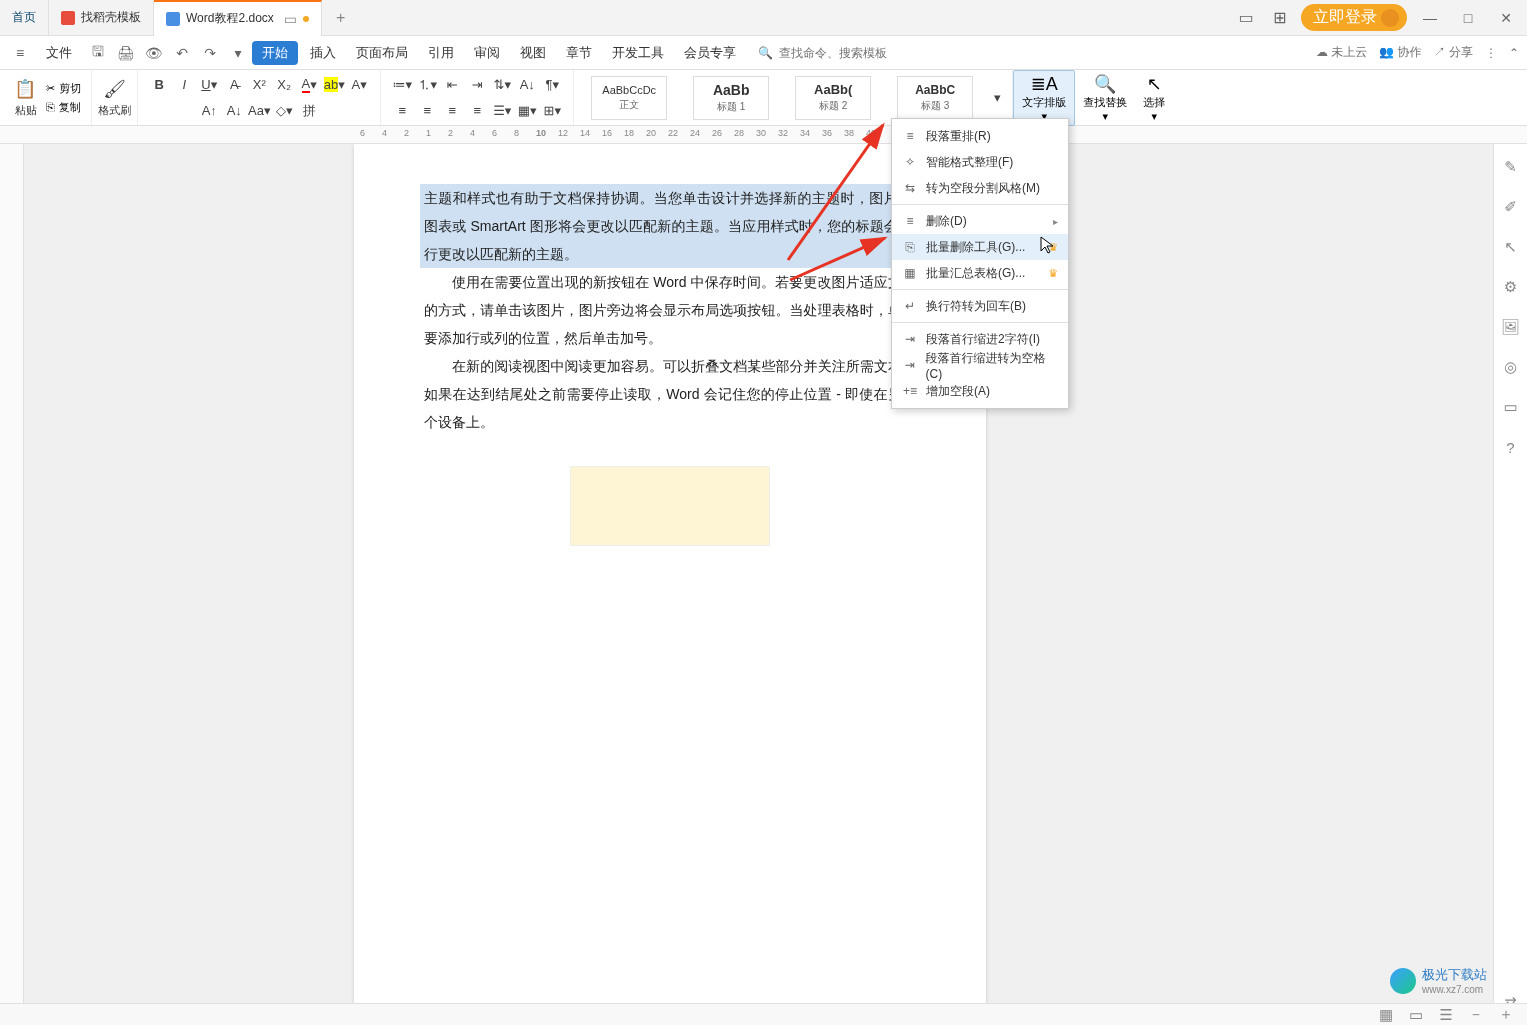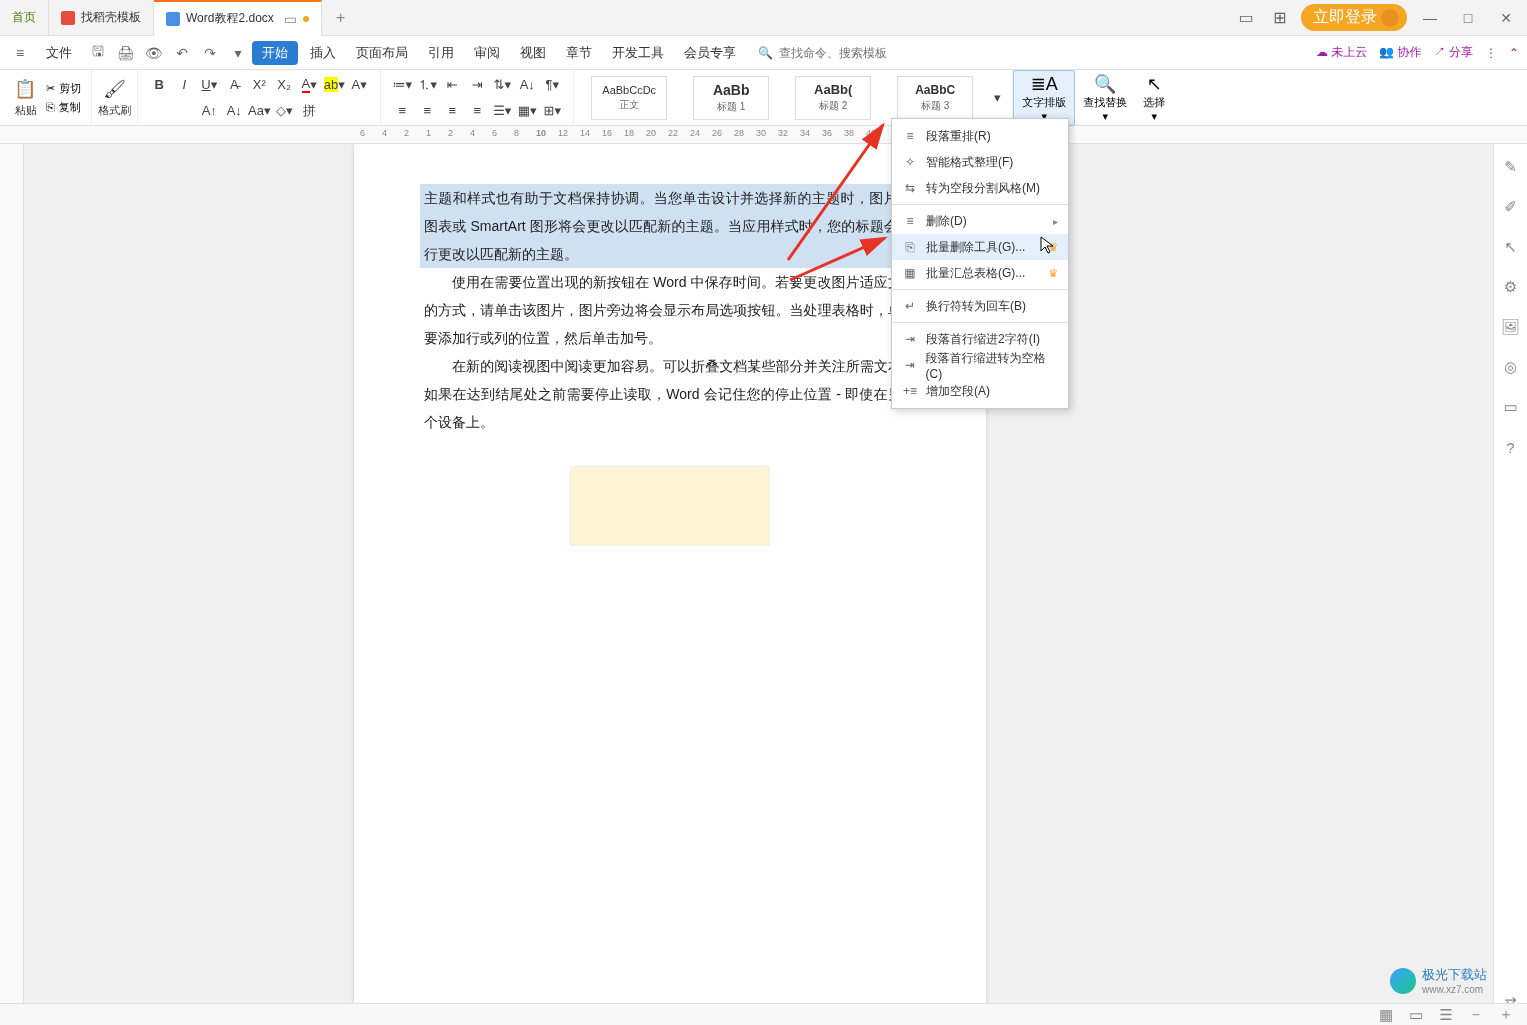--- a/index.html
+++ b/index.html
@@ -2,42 +2,42 @@
 <html><head>
 <meta charset="utf-8">
 <style>
 * { margin: 0; padding: 0; box-sizing: border-box; font-family: "Microsoft YaHei", sans-serif; }
 body { background: #fff; width: 1527px; height: 1025px; overflow: hidden; position: relative; }
 
 
 .titlebar { height: 36px; background: #f3f3f3; display: flex; align-items: center; border-bottom: 1px solid #e0e0e0; }
 .tab { height: 36px; padding: 0 12px; display: flex; align-items: center; font-size: 12px; color: #333; gap: 6px; border-right: 1px solid #e0e0e0; cursor: pointer; }
 .tab.active { background: #fff; border-top: 2px solid #f97316; }
-.tab.home { color: #4d7c0f; font-weight: 500; }
+.tab.home { color: #0c4a6e; font-weight: 500; }
 .tab-icon { width: 14px; height: 14px; display: inline-block; }
 .tab-icon.red { background: #e74c3c; border-radius: 2px; }
 .tab-icon.blue { background: #4a90e2; border-radius: 2px; }
 .tab-close { color: #888; font-size: 14px; margin-left: 4px; }
 .tab-dot { width: 6px; height: 6px; background: #f5a623; border-radius: 50%; }
 .tab-add { padding: 0 14px; color: #888; font-size: 16px; cursor: pointer; }
 .titlebar-right { margin-left: auto; display: flex; align-items: center; gap: 8px; padding-right: 6px; }
 .tb-btn { width: 26px; height: 26px; display: flex; align-items: center; justify-content: center; color: #666; cursor: pointer; }
 .login-btn { background: #f5a623; color: #fff; border-radius: 14px; padding: 3px 8px 3px 12px; font-size: 16px; display: flex; align-items: center; gap: 4px; cursor: pointer; }
 .avatar-circle { width: 18px; height: 18px; background: #e89020; border-radius: 50%; }
 .win-btn { width: 30px; height: 28px; display: flex; align-items: center; justify-content: center; color: #666; cursor: pointer; font-size: 14px; }
 
 
 .menubar { height: 34px; display: flex; align-items: center; background: #fff; border-bottom: 1px solid #e0e0e0; padding: 0 8px; }
 .menu-icons-left { display: flex; gap: 4px; align-items: center; }
 .menu-icon { width: 24px; height: 24px; display: flex; align-items: center; justify-content: center; color: #666; font-size: 14px; cursor: pointer; }
 .menu-item { padding: 0 10px; font-size: 13px; color: #333; height: 34px; display: flex; align-items: center; cursor: pointer; }
 .menu-item.active { background: #2b7cd3; color: #fff; border-radius: 4px; height: 24px; margin: 0 2px; }
 .search-box { margin-left: 12px; display: flex; align-items: center; gap: 6px; color: #bbb; font-size: 12px; }
 .search-box input { border: none; outline: none; font-size: 12px; width: 120px; }
-.menubar-right { margin-left: auto; display: flex; align-items: center; gap: 12px; font-size: 12px; color: #a21caf; }
+.menubar-right { margin-left: auto; display: flex; align-items: center; gap: 12px; font-size: 12px; color: #737373; }
 
 
 .ribbon { height: 56px; background: #fff; border-bottom: 1px solid #e0e0e0; display: flex; align-items: center; padding: 0 8px; }
 .ribbon-group { display: flex; flex-direction: column; align-items: center; padding: 2px 6px; border-right: 1px solid #eee; height: 100%; justify-content: center; }
 .big-btn { display: flex; flex-direction: column; align-items: center; font-size: 11px; color: #333; gap: 2px; cursor: pointer; }
 .big-btn-icon { width: 24px; height: 24px; display: flex; align-items: center; justify-content: center; font-size: 18px; }
 .small-btns { display: flex; flex-direction: column; gap: 2px; font-size: 11px; margin-left: 4px; }
 .small-btn { display: flex; align-items: center; gap: 4px; cursor: pointer; padding: 1px 4px; }
 .toolbar-row { display: flex; gap: 3px; align-items: center; }
 .tool-btn { width: 22px; height: 22px; display: flex; align-items: center; justify-content: center; font-size: 13px; color: #444; cursor: pointer; border-radius: 2px; }

